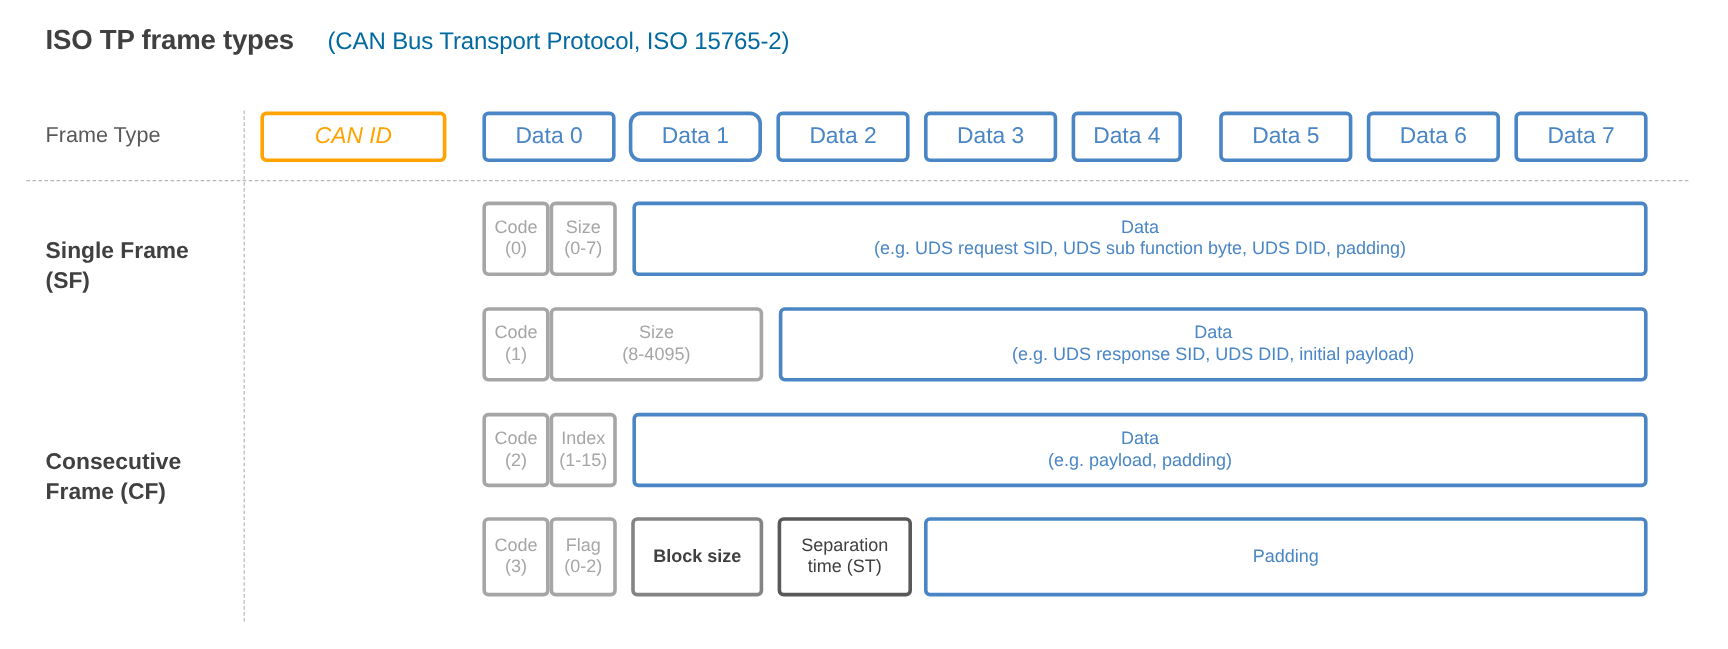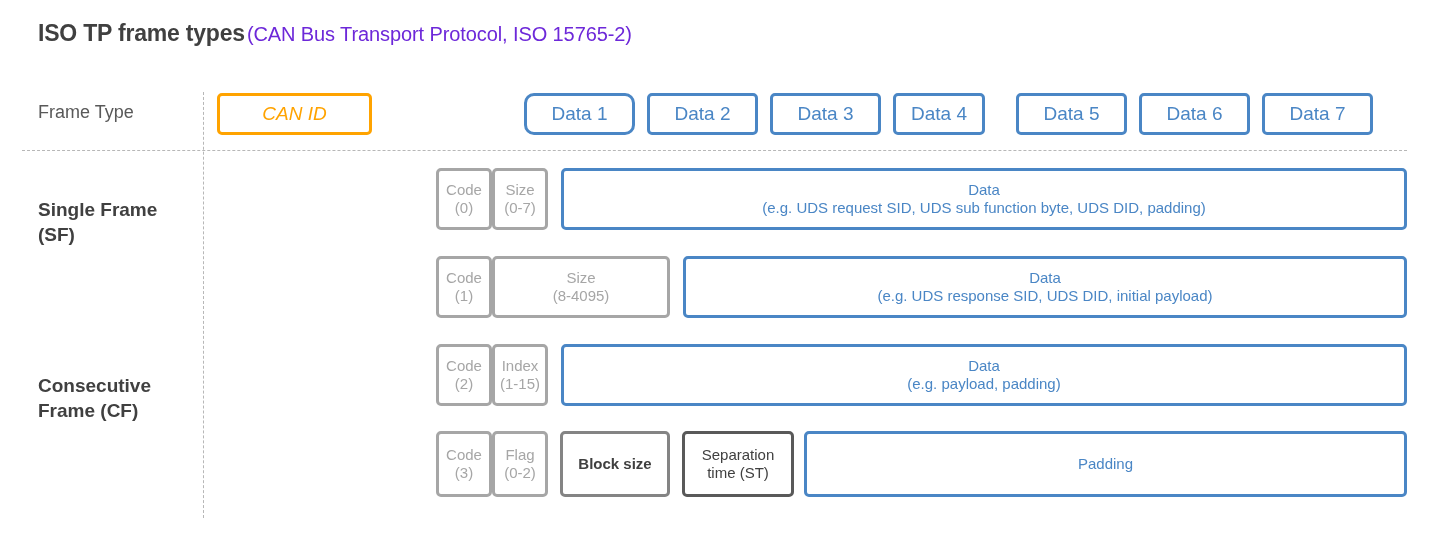--- a/index.html
+++ b/index.html
@@ -7,29 +7,29 @@
     width: 1440px; height: 541px;
     background: #ffffff;
     font-family: "Liberation Sans", sans-serif;
     overflow: hidden;
   }
   #stage { position: relative; width: 1440px; height: 541px; }
 
   
   #title-row {
     position: absolute; left: 38px; top: 20px;
-    display: flex; align-items: baseline; gap: 2px;
+    display: flex; align-items: baseline; gap: 28px;
     white-space: nowrap;
   }
   #title-main {
     font-size: 23px; font-weight: bold; color: #404040;
     letter-spacing: -0.2px;
   }
   #title-sub {
-    font-size: 20px; font-weight: normal; color: #6d28d9;
+    font-size: 20px; font-weight: normal; color: #0369a1;
     letter-spacing: -0.1px;
   }
 
   
   .dash-h {
     position: absolute;
     border-top: 1px dashed #b7b7b7;
     height: 0;
   }
   .dash-v {
@@ -63,21 +63,21 @@
   .hdr { height: 42px; top: 93px; font-size: 19px; }
 
   
   .row-label {
     position: absolute; left: 38px;
     width: 160px;
     font-size: 19px; font-weight: bold; color: #404040;
     line-height: 1.33;
     margin-top: 25px;
   }
-  .seg { height: 62px; font-size: 15px; margin-left: 34px; }
+  .seg { height: 62px; font-size: 15px; }
   .seg.tall { height: 66px; }
   .seg .l1 { display: block; }
   .seg .l2 { display: block; }
 
   .code-sub { font-size: 15px; }
 </style>
 </head>
 <body>
 
 <div id="stage">
@@ -86,20 +86,23 @@
     <span id="title-main">ISO TP frame types</span>
     <span id="title-sub">(CAN Bus Transport Protocol, ISO 15765-2)</span>
   </div>
 
   <div id="frame-type-label">Frame Type</div>
 
   <div class="cell orange hdr" style="left:217px; width:155px;">
     <span>CAN ID</span>
   </div>
 
+  <div class="cell blue hdr" style="left:402px; width:111px;">
+    <span>Data 0</span>
+    </div>
   <div class="cell blue hdr" style="left:524px; width:111px;border-radius:10px;">
     <span>Data 1</span>
     </div>
   <div class="cell blue hdr" style="left:647px; width:111px;">
     <span>Data 2</span>
     </div>
   <div class="cell blue hdr" style="left:770px; width:111px;">
     <span>Data 3</span>
     </div>
   <div class="cell blue hdr" style="left:893px; width:92px;">

